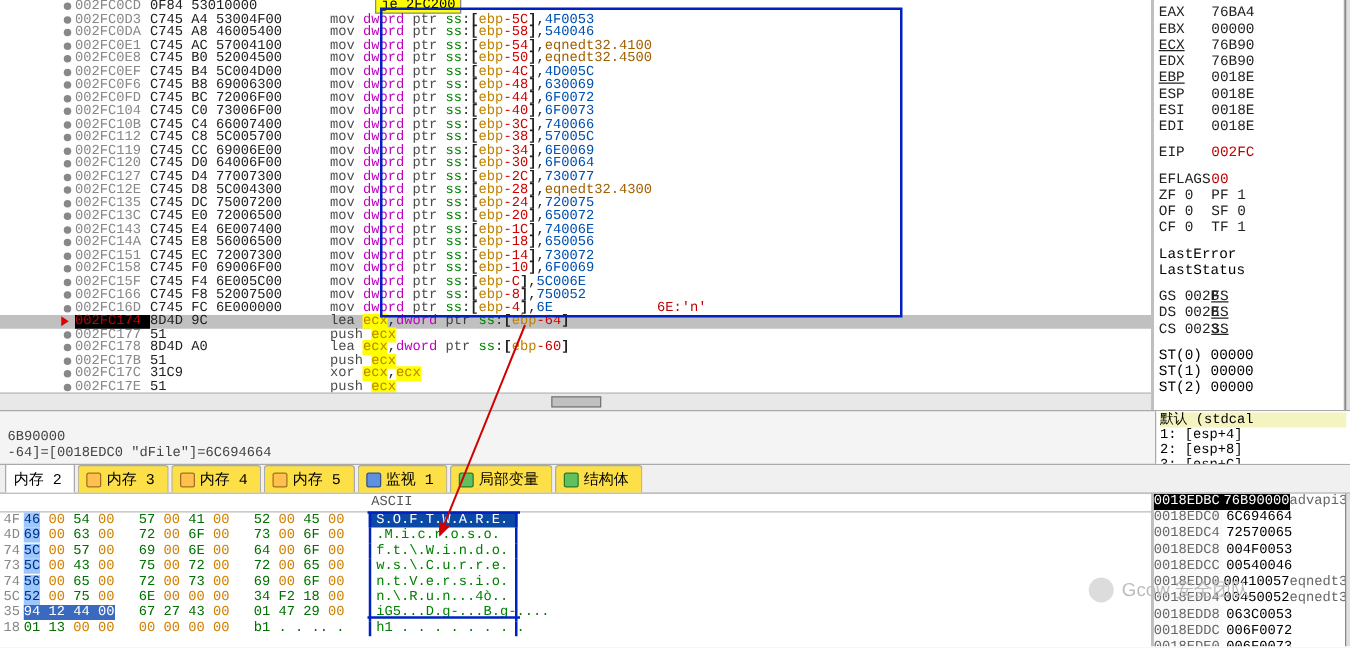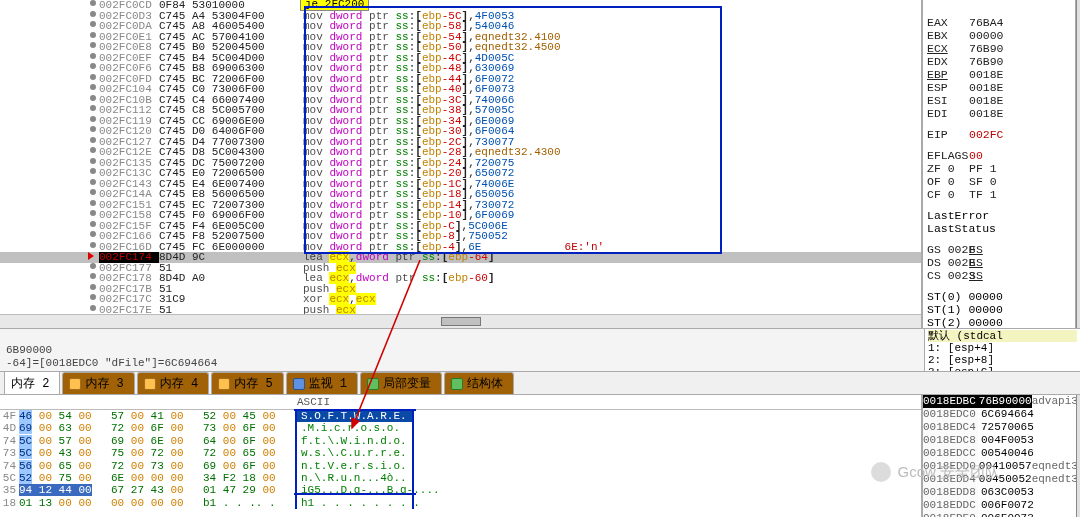--- a/index.html
+++ b/index.html
@@ -4,21 +4,21 @@
 <style>
 html,body{margin:0;padding:0;font-family:Consolas,'Courier New',monospace;font-size:11px;background:#f0f0f0;overflow:hidden;}
 *{box-sizing:border-box;}
 .app{width:1080px;height:518px;position:relative;background:#fff;}
 
 .top{display:flex;height:328px;}
 
 
 .disasm{flex:1;position:relative;border-right:1px solid #aaa;overflow:hidden;}
 .disasm-rows{position:absolute;top:0;left:0;right:0;}
-.row{display:flex;height:10.5px;line-height:10.5px;white-space:pre;align-items:flex-start;padding-left:39px;}
+.row{display:flex;height:10.5px;line-height:10.5px;white-space:pre;align-items:center;}
 .gut{width:60px;display:flex;align-items:center;justify-content:flex-end;padding-right:3px;}
 .dot{display:inline-block;width:6px;height:6px;border-radius:50%;background:#888;}
 .addr{width:60px;color:#888;}
 .bytes{width:144px;color:#222;}
 .mnem{flex:1;color:#222;}
 .mnem .kw{color:#1a1a1acc;}
 .mnem .dw{color:#c000c0;}
 .mnem .ss{color:#008000;}
 .mnem .br{color:#222;font-weight:600;}
 .mnem .reg{color:#c08000;}
@@ -29,38 +29,38 @@
 .mnem .note{color:#c00000;}
 .row.hl{background:#c0c0c0;}
 .row.eip .gut::before{content:"";width:0;height:0;border-top:4px solid transparent;border-bottom:4px solid transparent;border-left:6px solid #e00000;display:inline-block;margin-right:2px;}
 .row.eip .addr{background:#000;color:#c00000;}
 .je-hl{position:absolute;left:300px;top:-3px;background:#ffff00;padding:0 4px;border:1px solid #888;font-size:11px;}
 .bluebox{position:absolute;left:304px;top:6px;width:418px;height:248px;border:2px solid #0020c0;pointer-events:none;}
 .disasm-scroll{position:absolute;left:0;right:0;bottom:0;height:14px;background:#e8e8e8;border-top:1px solid #bbb;display:flex;align-items:center;justify-content:center;}
 .disasm-scroll::before{content:"";width:38px;height:7px;background:#c0c0c0;border:1px solid #777;}
 
 
-.regs{width:154px;border-left:1px solid #aaa;border-right:1px solid #aaa;background:#fff;padding:16px 4px;font-size:11.5px;line-height:13px;white-space:pre;overflow:hidden;}
+.regs{width:154px;border-left:1px solid #aaa;border-right:1px solid #aaa;background:#fff;padding:4px 4px;font-size:11.5px;line-height:13px;white-space:pre;overflow:hidden;}
 .regs .rn{color:#222;display:inline-block;width:42px;}
 .regs .rv{color:#222;}
 .regs .red{color:#c00000;}
 .regs .u{text-decoration:underline;}
 .regs .gap{height:8px;}
 
 .vstrip{width:4px;background:#e0e0e0;border-left:1px solid #888;}
 
 
 .mid{height:44px;border-top:1px solid #aaa;border-bottom:1px solid #aaa;background:#f4f4f4;position:relative;display:flex;}
 .mid-left{flex:1;font-size:11px;line-height:13px;padding:2px 6px;color:#444;white-space:pre;}
 .mid-right{width:156px;border-left:1px solid #aaa;font-size:11px;line-height:12px;padding:1px 3px;background:#fff;overflow:hidden;white-space:nowrap;}
 .mid-right .hint{background:#f4f4c0;}
 
 
 .tabs{height:23px;border-bottom:1px solid #aaa;display:flex;align-items:flex-end;padding-left:4px;background:#f0f0f0;}
-.tab{display:flex;align-items:center;gap:4px;padding:2px 10px 2px 6px;border:1px solid #aaa;border-bottom:none;background:#a16207;margin-right:2px;border-radius:3px 3px 0 0;font-size:12px;cursor:default;}
+.tab{display:flex;align-items:center;gap:4px;padding:2px 10px 2px 6px;border:1px solid #aaa;border-bottom:none;background:#fde047;margin-right:2px;border-radius:3px 3px 0 0;font-size:12px;cursor:default;}
 .tab.active{background:#fff;font-weight:normal;flex-direction:column;}
 .tab .ti{display:inline-block;width:12px;height:12px;background:#ffc050;border:1px solid #a07020;border-radius:2px;}
 .tab .ti.b{background:#6090e0;border-color:#30508a;}
 .tab .ti.g{background:#60c060;border-color:#2a7a2a;}
 
 
 .bottom{display:flex;height:122px;position:relative;}
 .dump{flex:1;border-right:1px solid #aaa;position:relative;overflow:hidden;}
 .dump .hdr{height:15px;border-bottom:1px solid #bbb;position:relative;background:#fff;}
 .dump .hdr .asciihdr{position:absolute;left:297px;top:1px;color:#555;font-size:11px;}

